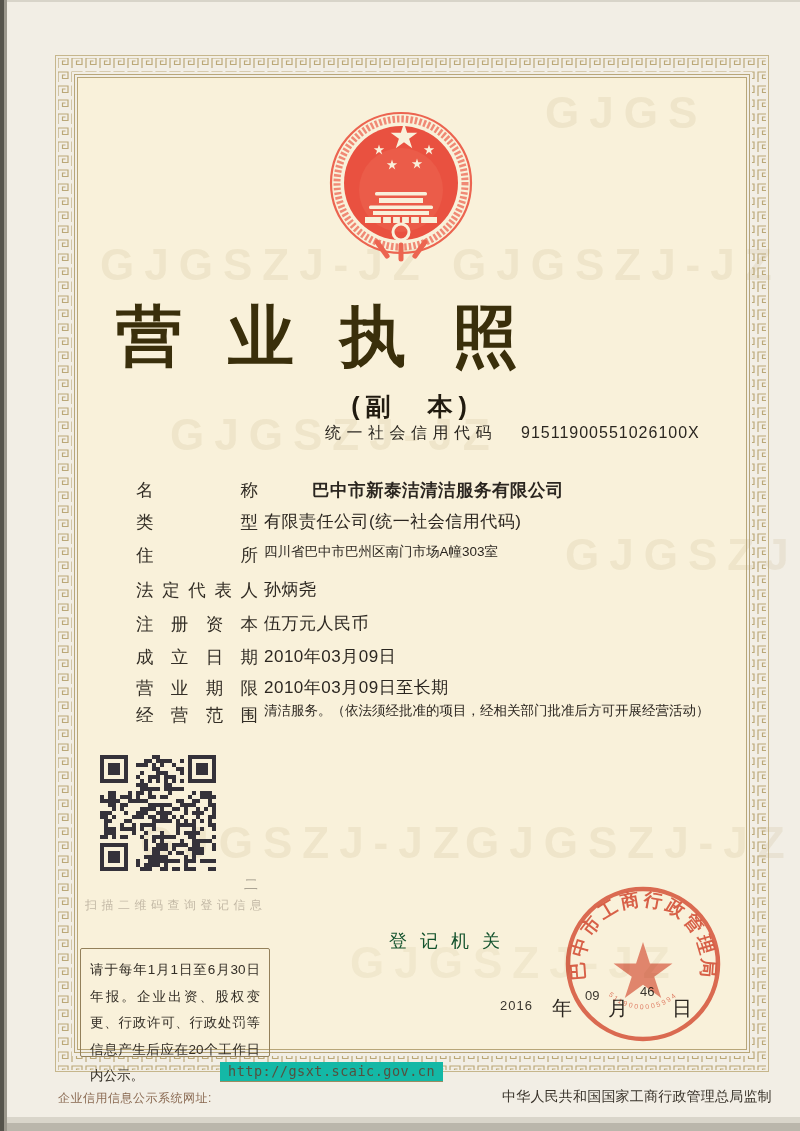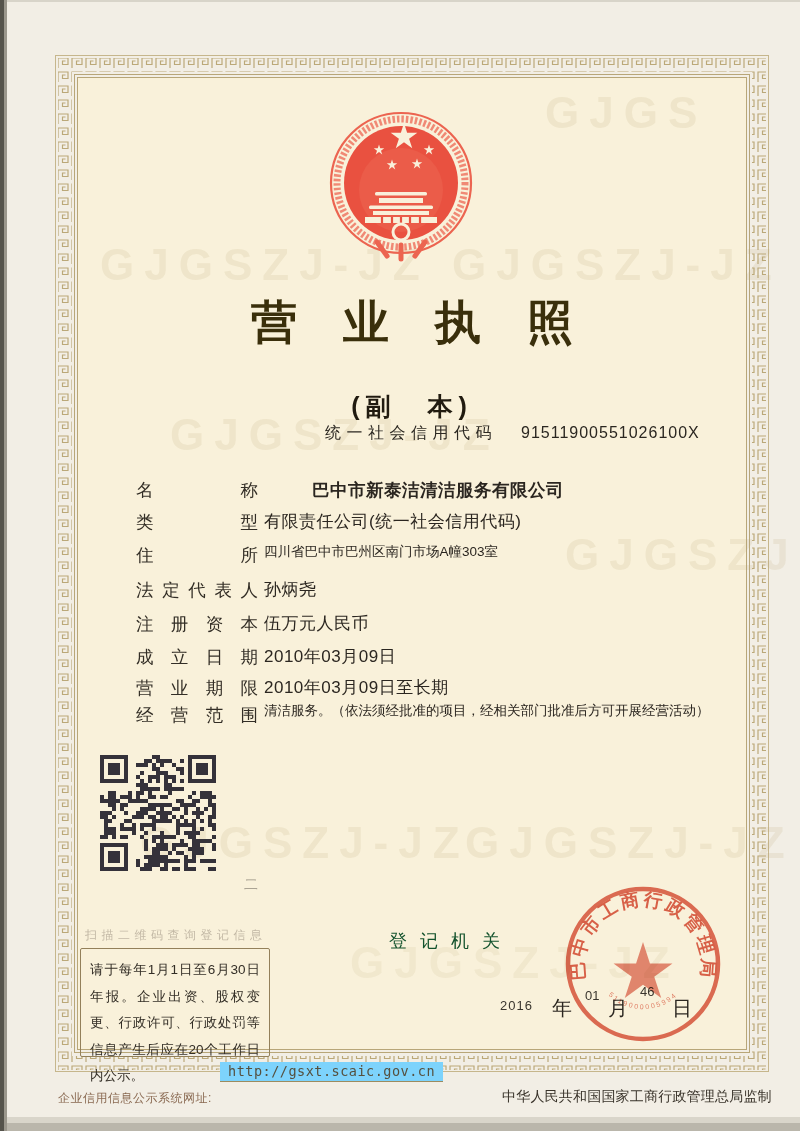--- a/index.html
+++ b/index.html
@@ -13,57 +13,57 @@
   .edge-bottom{left:0;top:1123px;width:800px;height:8px;background:#bab6ab;}
   .edge-bottom2{left:0;top:1117px;width:800px;height:6px;background:#d9d5ca;}
   
   .frame{left:0;top:0;width:800px;height:1131px;}
   
   .wm{color:rgba(185,165,118,0.16);font-size:44px;font-weight:700;letter-spacing:10px;
       white-space:nowrap;z-index:1;}
   
   .emblem{left:320px;top:104px;width:162px;height:160px;z-index:2;}
   
-  .title{left:78px;top:292px;width:668px;text-align:center;font-size:46px;font-weight:900;
+  .title{left:70px;top:292px;width:668px;font-size:66px;font-weight:900;
          color:#3a2f0b;letter-spacing:46px;padding-left:46px;box-sizing:border-box;z-index:2;
          font-family:"Liberation Sans","DejaVu Sans",sans-serif;}
   .subtitle{left:78px;top:390px;width:668px;text-align:center;font-size:25px;font-weight:700;
             color:#211b10;letter-spacing:6px;z-index:2;}
   .credit{left:325px;top:423px;font-size:16px;color:#2b2721;z-index:2;white-space:nowrap;}
   .credit .lab{letter-spacing:5.5px;}
   .credit .code{margin-left:24px;letter-spacing:1px;font-weight:400;}
   
   .row{position:absolute;left:136px;width:585px;display:flex;align-items:flex-start;z-index:2;}
   .flabel{width:122px;flex:0 0 122px;font-size:17.5px;color:#332e26;margin-right:6px;}
   .fvalue{font-size:17px;color:#2b2620;letter-spacing:0.5px;white-space:nowrap;}
   .fvalue.name{font-weight:700;font-size:17.5px;margin-left:48px;}
   .fvalue.small{font-size:13.5px;letter-spacing:0;margin-top:0px;}
   .fvalue.scope{font-size:13.5px;letter-spacing:0;margin-top:-1px;white-space:normal;width:455px;}
   
   .agent-ad{left:213px;top:581px;font-size:26px;font-weight:700;color:#e1170d;opacity:.92;
             letter-spacing:1px;white-space:nowrap;z-index:4;}
   
   .qr{left:100px;top:755px;width:116px;height:116px;z-index:2;}
   .faint-mark{left:244px;top:876px;font-size:14px;color:#3f3a33;opacity:.55;z-index:2;}
-  .faded-note{left:85px;top:927px;font-size:12px;color:#8d8172;opacity:.5;letter-spacing:4.5px;
+  .faded-note{left:85px;top:897px;font-size:12px;color:#8d8172;opacity:.5;letter-spacing:4.5px;
               white-space:nowrap;z-index:2;filter:blur(.3px);}
   
   .reg-label{left:389px;top:929px;font-size:18px;letter-spacing:13px;color:#14532d;z-index:2;}
   .date-y{left:500px;top:998px;font-size:13px;color:#3a362e;letter-spacing:1px;z-index:2;text-align:right;}
   .du{position:absolute;font-size:20px;color:#2b2620;z-index:2;}
   .dn{position:absolute;font-size:13px;color:#3a362e;z-index:2;}
   
   .seal{left:562px;top:883px;width:162px;height:162px;z-index:5;mix-blend-mode:multiply;opacity:.88;}
   
   .notice{left:80px;top:948px;width:190px;height:109px;border:1.5px solid #93805a;border-radius:2px;
           box-sizing:border-box;padding:8px 9px;font-size:13.5px;line-height:26.5px;color:#332e26;
           text-align:justify;z-index:3;}
   
   .url{left:220px;top:1062px;font-size:13.5px;font-family:"DejaVu Sans Mono","Liberation Mono",monospace;
-       color:#55503f;letter-spacing:.5px;background:#7dd3fc;padding:1px 8px 2px 8px;
+       color:#55503f;letter-spacing:.5px;background:#14b8a6;padding:1px 8px 2px 8px;
        border-bottom:1px solid #9c8b60;z-index:4;}
   .foot-left{left:58px;top:1090px;font-size:12px;color:#8a6a52;letter-spacing:.5px;z-index:2;}
   .foot-right{left:502px;top:1088px;font-size:14px;color:#39332a;letter-spacing:.2px;z-index:2;}
 </style>
 </head>
 <body>
 
 <div class="page">
 
   <svg class="abs frame" viewBox="0 0 800 1131">
@@ -526,21 +526,21 @@
         <rect fill="#f9f1da" x="4" y="92" width="20" height="20"></rect>
         <rect fill="#35323a" x="8" y="96" width="12" height="12"></rect>
       </g>
   </svg>
   <div class="abs faint-mark">二</div>
   <div class="abs faded-note">扫描二维码查询登记信息</div>
 
   <div class="abs reg-label">登记机关</div>
   <div class="abs date-y">2016</div>
   <div class="du" style="left:552px;top:995px">年</div>
-  <div class="dn" style="left:585px;top:988px">01</div>
+  <div class="dn" style="left:585px;top:988px">09</div>
   <div class="du" style="left:608px;top:995px">月</div>
   <div class="dn" style="left:640px;top:984px">46</div>
   <div class="du" style="left:672px;top:995px">日</div>
 
   <svg class="abs seal" viewBox="0 0 162 162">
     <defs>
       <path id="sealArc" d="M 26,103 A 59,59 0 1 1 136,103" fill="none"></path>
       <path id="sealNum" d="M 36,98 A 50,50 0 0 0 126,98" fill="none"></path>
     </defs>
     <circle cx="81" cy="81" r="75" fill="none" stroke="#dc5c47" stroke-width="4.5"></circle>

